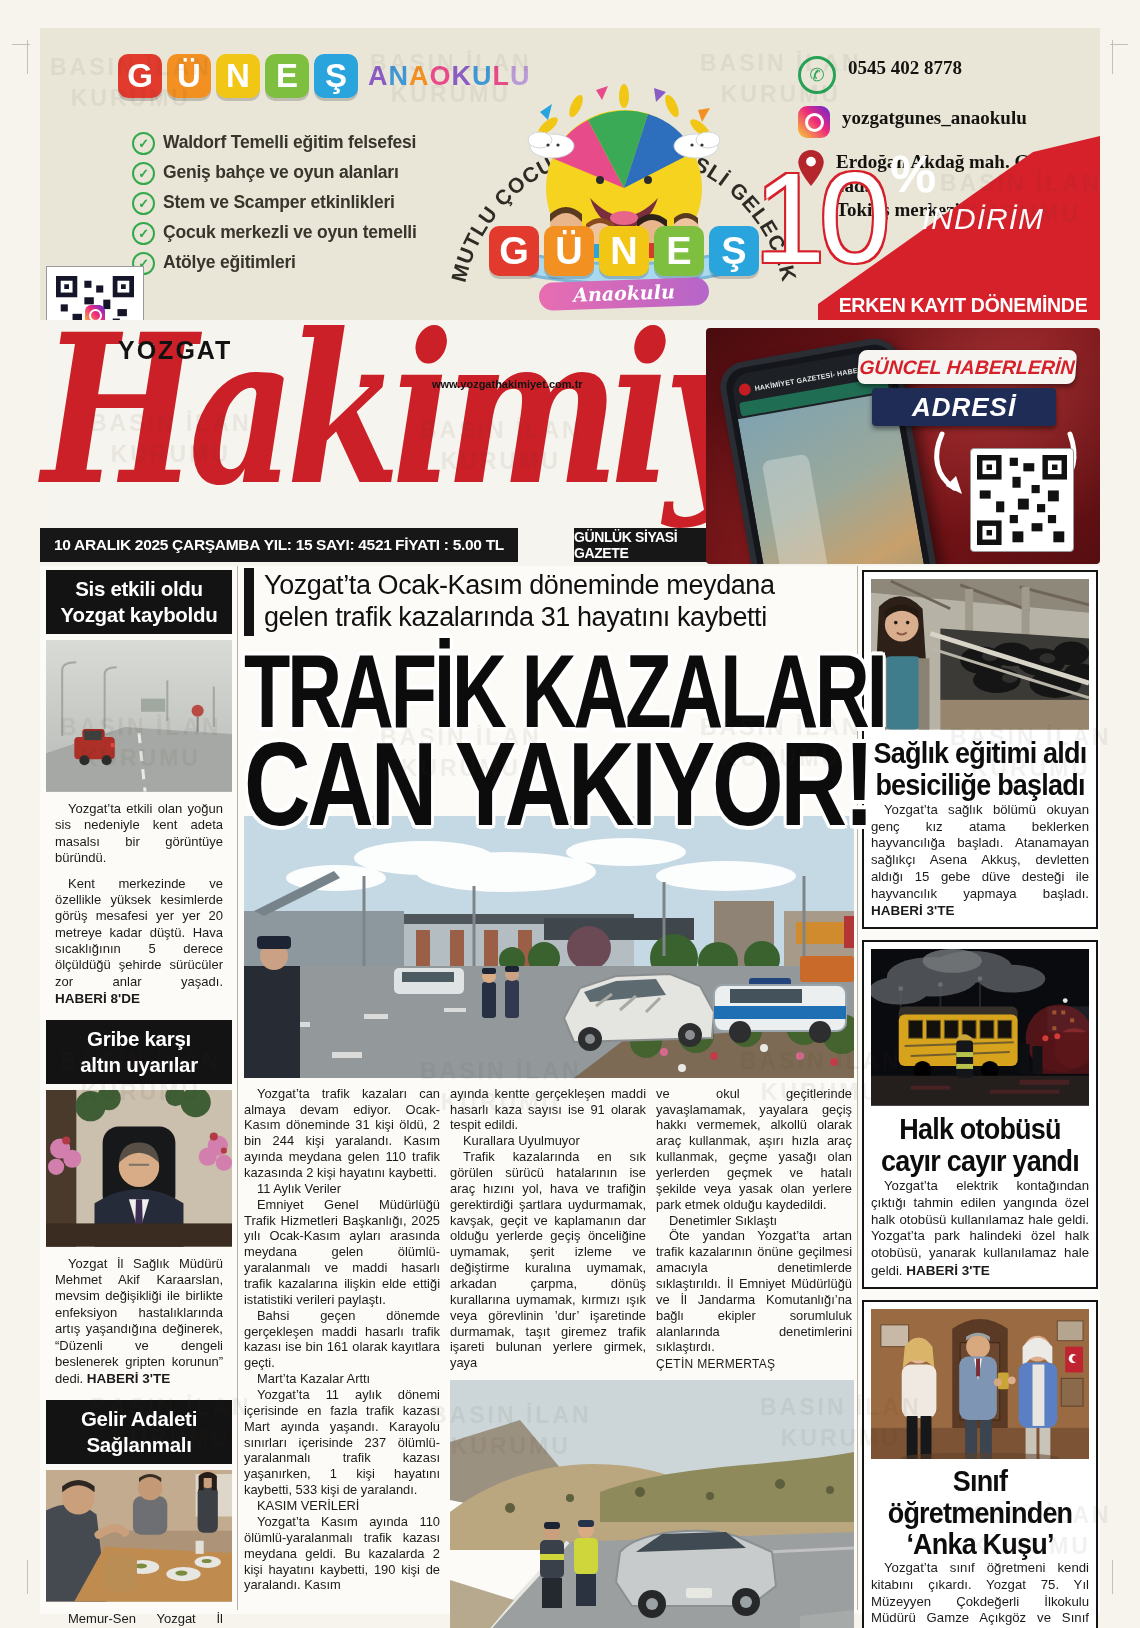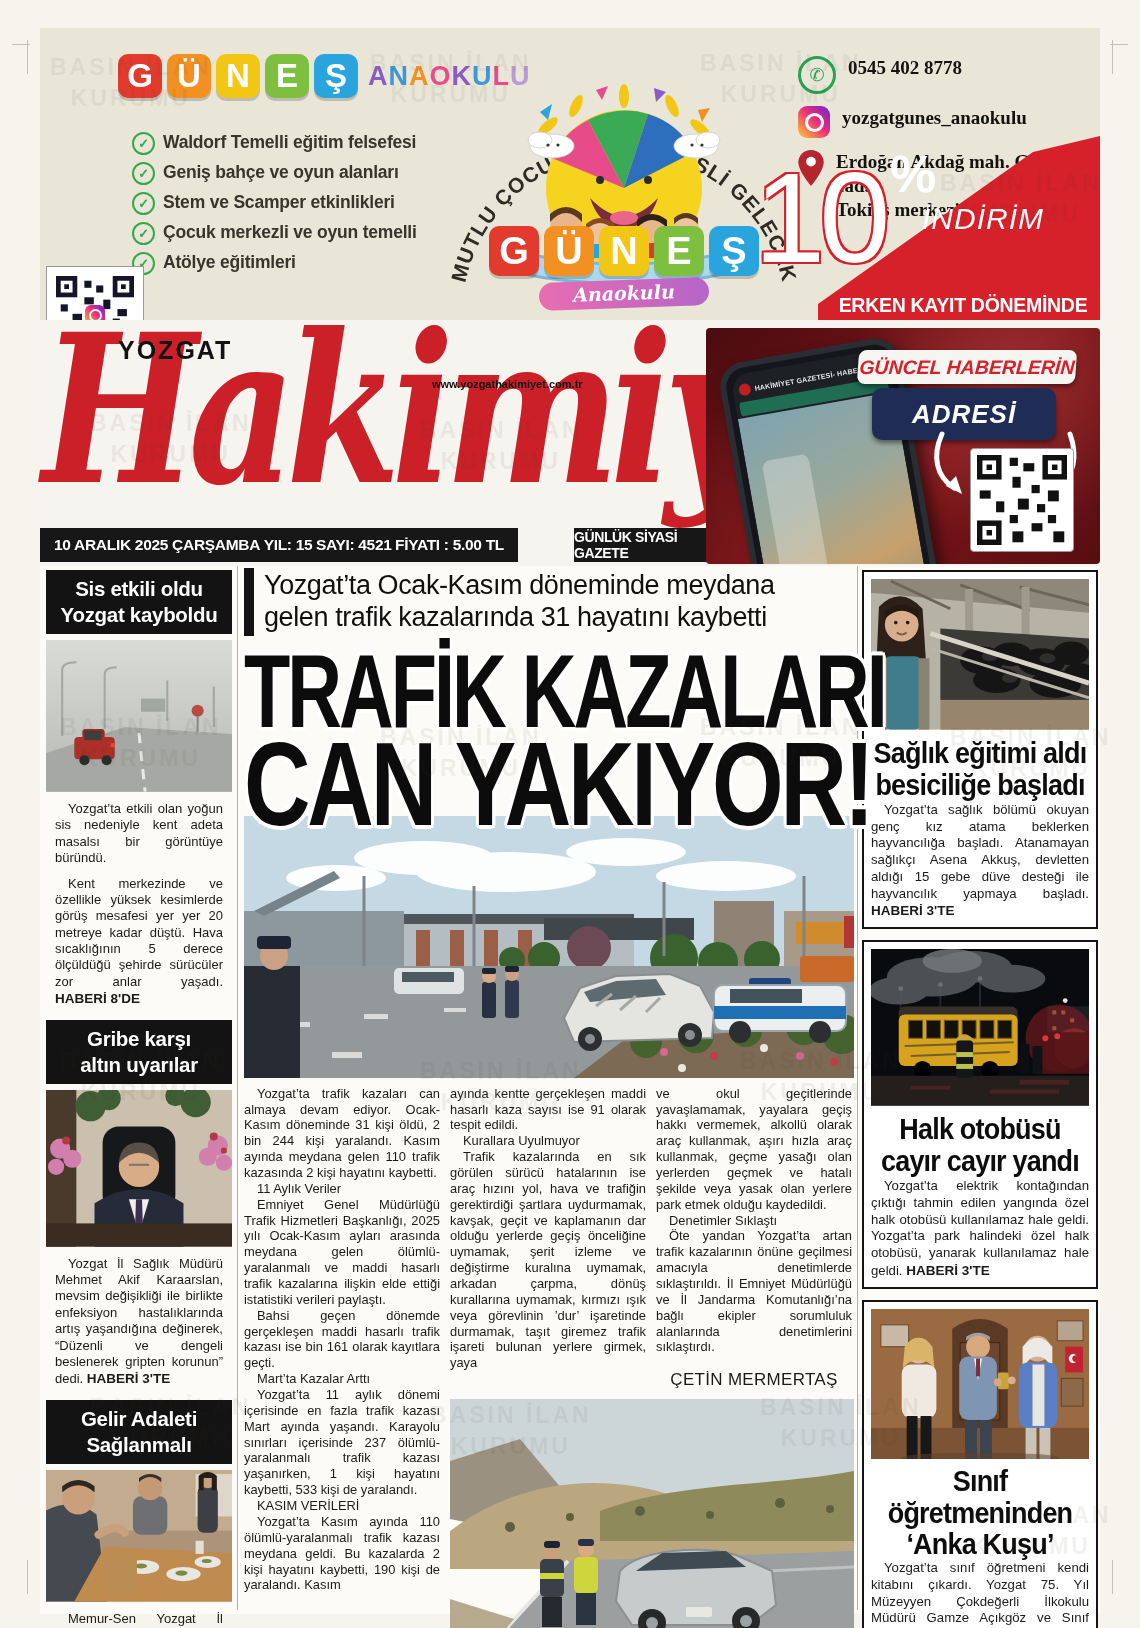--- a/index.html
+++ b/index.html
@@ -70,21 +70,21 @@
   .phead{display:flex;align-items:center;gap:4px;padding:10px 6px 4px;}
   .pdot{width:12px;height:12px;border-radius:50%;background:#c31d23;flex:none;}
   .ptitle{color:#e7e7e7;font-size:7px;font-weight:bold;letter-spacing:.2px;}
   .pgreen{height:14px;margin:2px 4px;background:#1f6e54;border-radius:3px;}
   .pimg{position:absolute;left:0;right:0;top:44px;bottom:14px;
         background:linear-gradient(160deg,#7fa3b0 0%,#9aa89b 40%,#c7a06c 70%,#8c8f7c 100%);}
   .pimg::after{content:"";position:absolute;left:10%;top:20%;width:30%;height:60%;background:rgba(240,240,235,.35);border-radius:8px;}
   .band1{position:absolute;right:24px;top:22px;width:218px;height:34px;background:#f7f5f1;border-radius:8px;
         transform:skewX(-4deg);display:flex;align-items:center;justify-content:center;
         color:#d6212b;font-weight:bold;font-style:italic;font-size:19.5px;box-shadow:0 3px 5px rgba(0,0,0,.45);}
-  .band2{position:absolute;right:44px;top:60px;width:184px;height:52px;background:#1f2c55;border-radius:10px;
+  .band2{position:absolute;right:44px;top:60px;width:184px;height:38px;background:#1f2c55;border-radius:4px;
         display:flex;align-items:center;justify-content:center;color:#fff;font-weight:bold;font-style:italic;
         font-size:26px;letter-spacing:1px;box-shadow:0 3px 5px rgba(0,0,0,.45);}
   .qr-promo{right:26px;bottom:12px;width:104px;height:104px;position:absolute;padding:6px;background:#fff;border-radius:4px;box-sizing:border-box;}
   .parrow{position:absolute;right:132px;top:102px;}
   .parrow2{position:absolute;right:18px;top:102px;}
   
   .body-zone{position:absolute;left:40px;top:566px;width:1060px;height:1048px;background:#fcfbf7;}
   .vline{position:absolute;top:0;bottom:4px;width:1px;background:#b5b1a4;}
   .leftcol{position:absolute;left:6px;top:4px;width:186px;}
   .centercol{position:absolute;left:204px;top:2px;width:610px;}
@@ -99,21 +99,21 @@
   .kicker{border-left:10px solid #131313;padding:2px 0 2px 10px;font-size:27px;line-height:1.18;color:#101010;letter-spacing:-.4px;}
   .bigline{font-weight:bold;color:#0c0c0c;white-space:nowrap;transform-origin:left top;position:relative;z-index:3;
         text-shadow:-4px 0 0 #fff,4px 0 0 #fff,0 -4px 0 #fff,0 4px 0 #fff,-3px -3px 0 #fff,3px 3px 0 #fff,-3px 3px 0 #fff,3px -3px 0 #fff;}
   .bl1{font-size:101px;letter-spacing:-4px;transform:scale(.75,1.02);height:82px;line-height:.92;margin-top:8px;}
   .bl2{font-size:118px;letter-spacing:-4px;transform:scale(.78,1.0);height:96px;line-height:.95;margin-top:2px;}
   .mainphoto{display:block;margin-top:-8px;}
   .artcols{display:flex;gap:10px;margin-top:8px;}
   .art{width:196px;flex:none;}
   .art p{margin:0;text-indent:13px;text-align:justify;font-size:12.9px;line-height:1.23;color:#1b1b1b;}
   .art p.noind{text-indent:0;}
-  .art p.byline{text-indent:0;text-align:center;font-size:17px;letter-spacing:.3px;margin-top:15px;}
+  .art p.byline{text-indent:0;text-align:left;font-size:12px;letter-spacing:.3px;margin-top:2px;}
   .wrap2{width:404px;flex:none;display:flex;flex-direction:column;}
   .wrap2 .cols{display:flex;gap:10px;}
   .bphoto{display:block;margin-top:8px;}
   .rbox{border:2px solid #141414;background:#fff;padding:7px;margin-bottom:11px;}
   .rhead{font-weight:bold;font-size:27px;line-height:1.06;text-align:center;letter-spacing:-.8px;color:#0d0d0d;
         margin:7px 0 4px;transform:scaleY(1.1);}
   .rtext{font-size:13.2px;line-height:1.27;text-align:justify;color:#1b1b1b;}
   .rtext p{margin:0;text-indent:13px;}
   .rtext p:empty{display:none;}
   .rtext .ref{font-weight:bold;white-space:nowrap;font-size:13.5px;}

